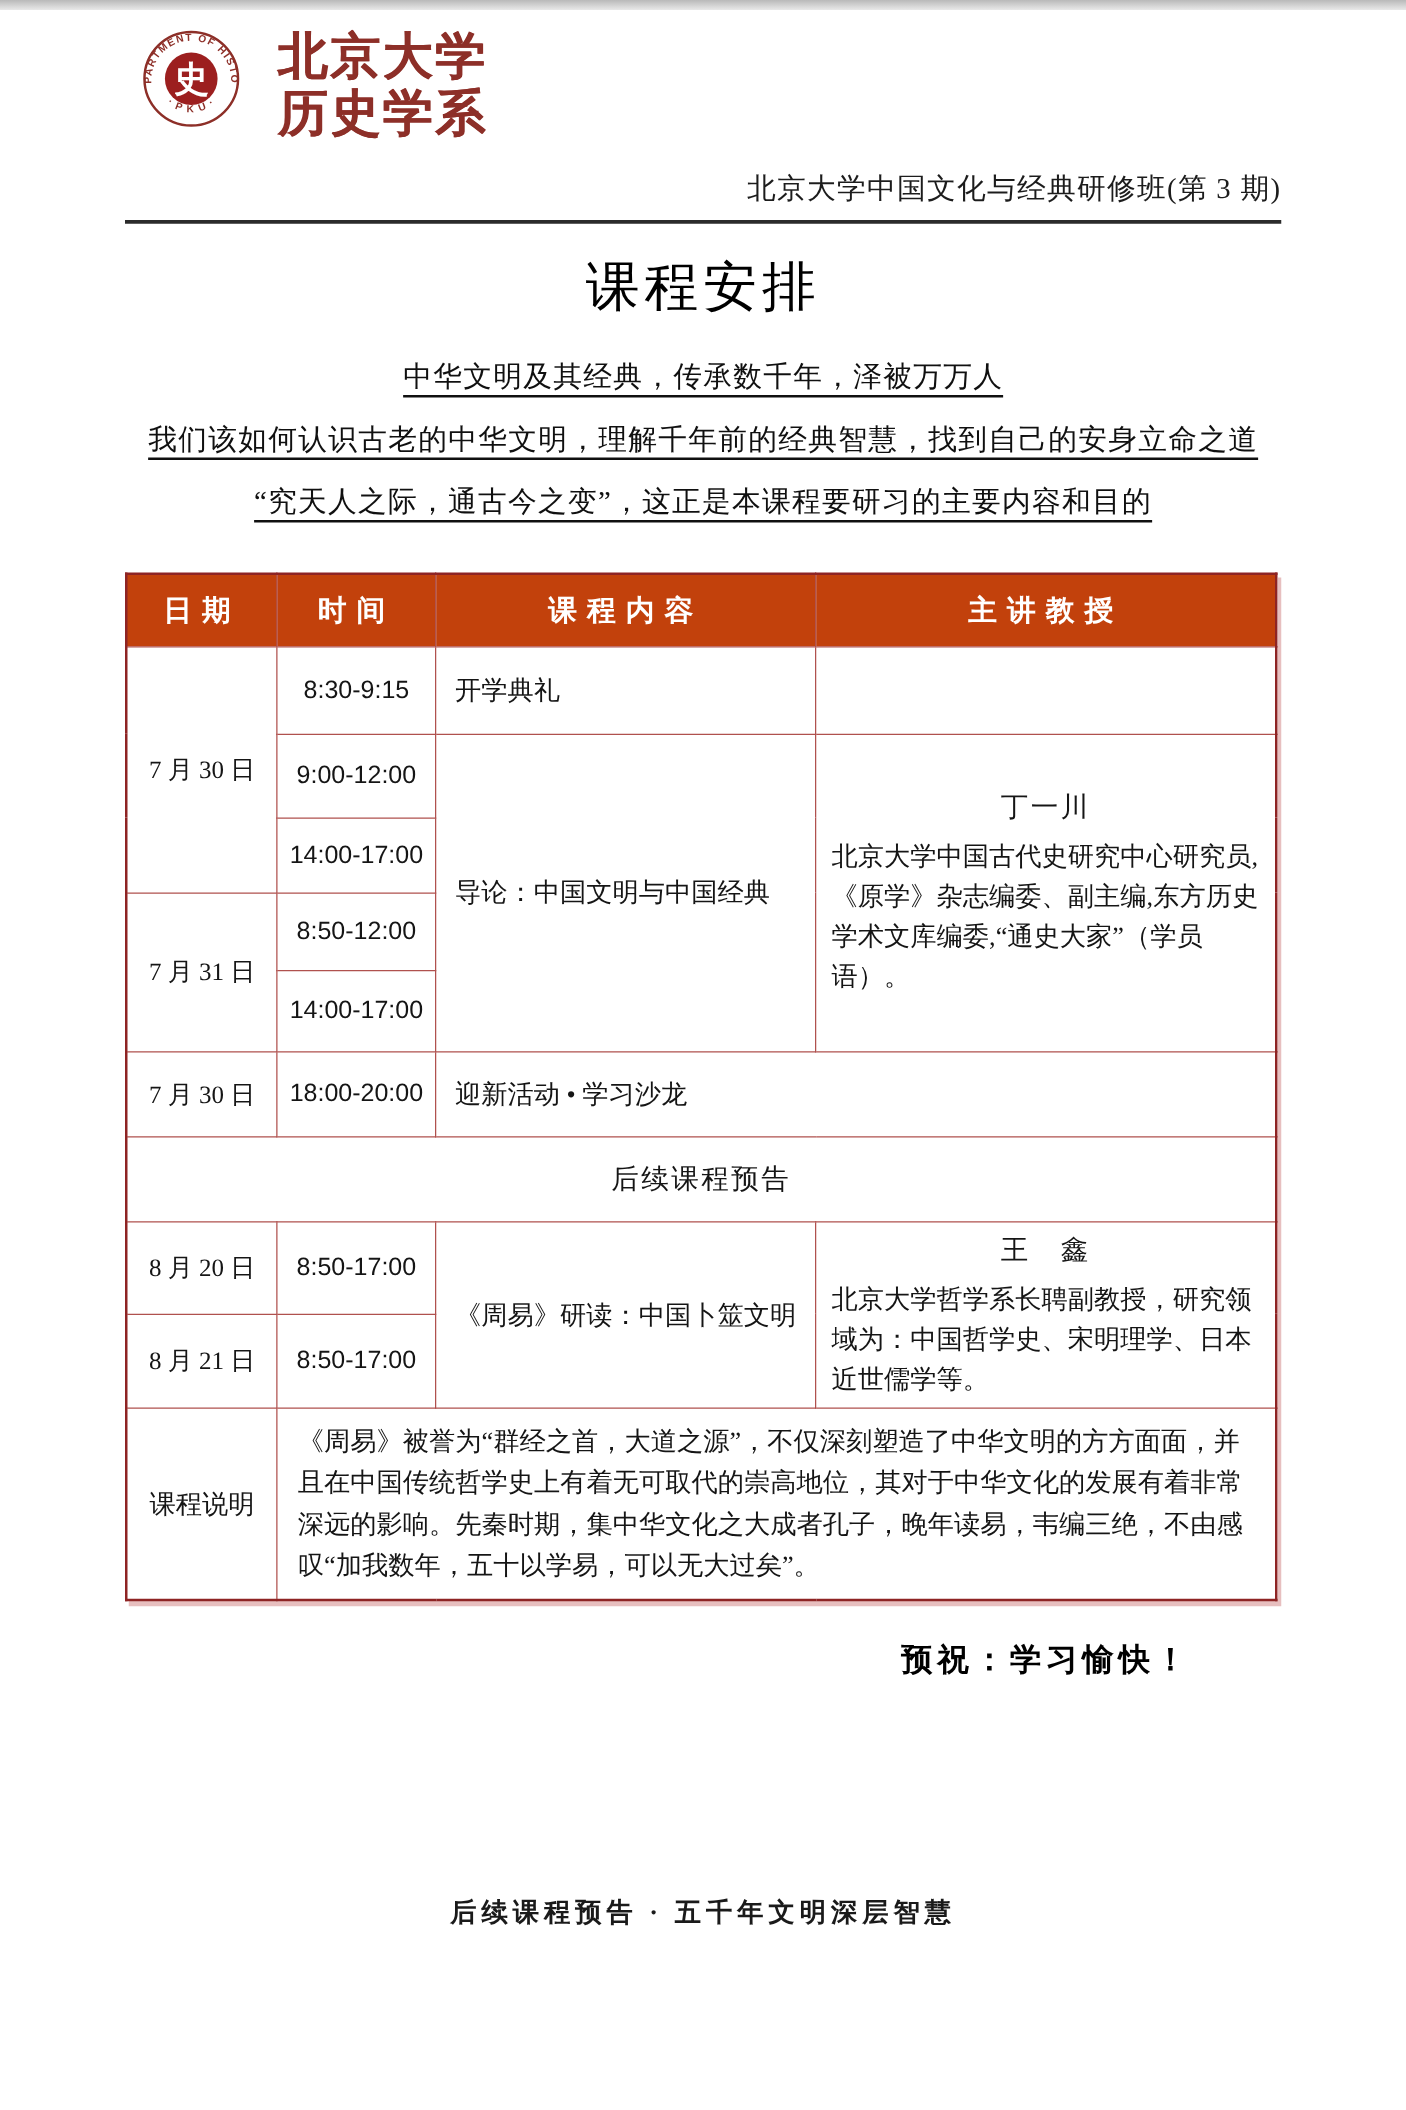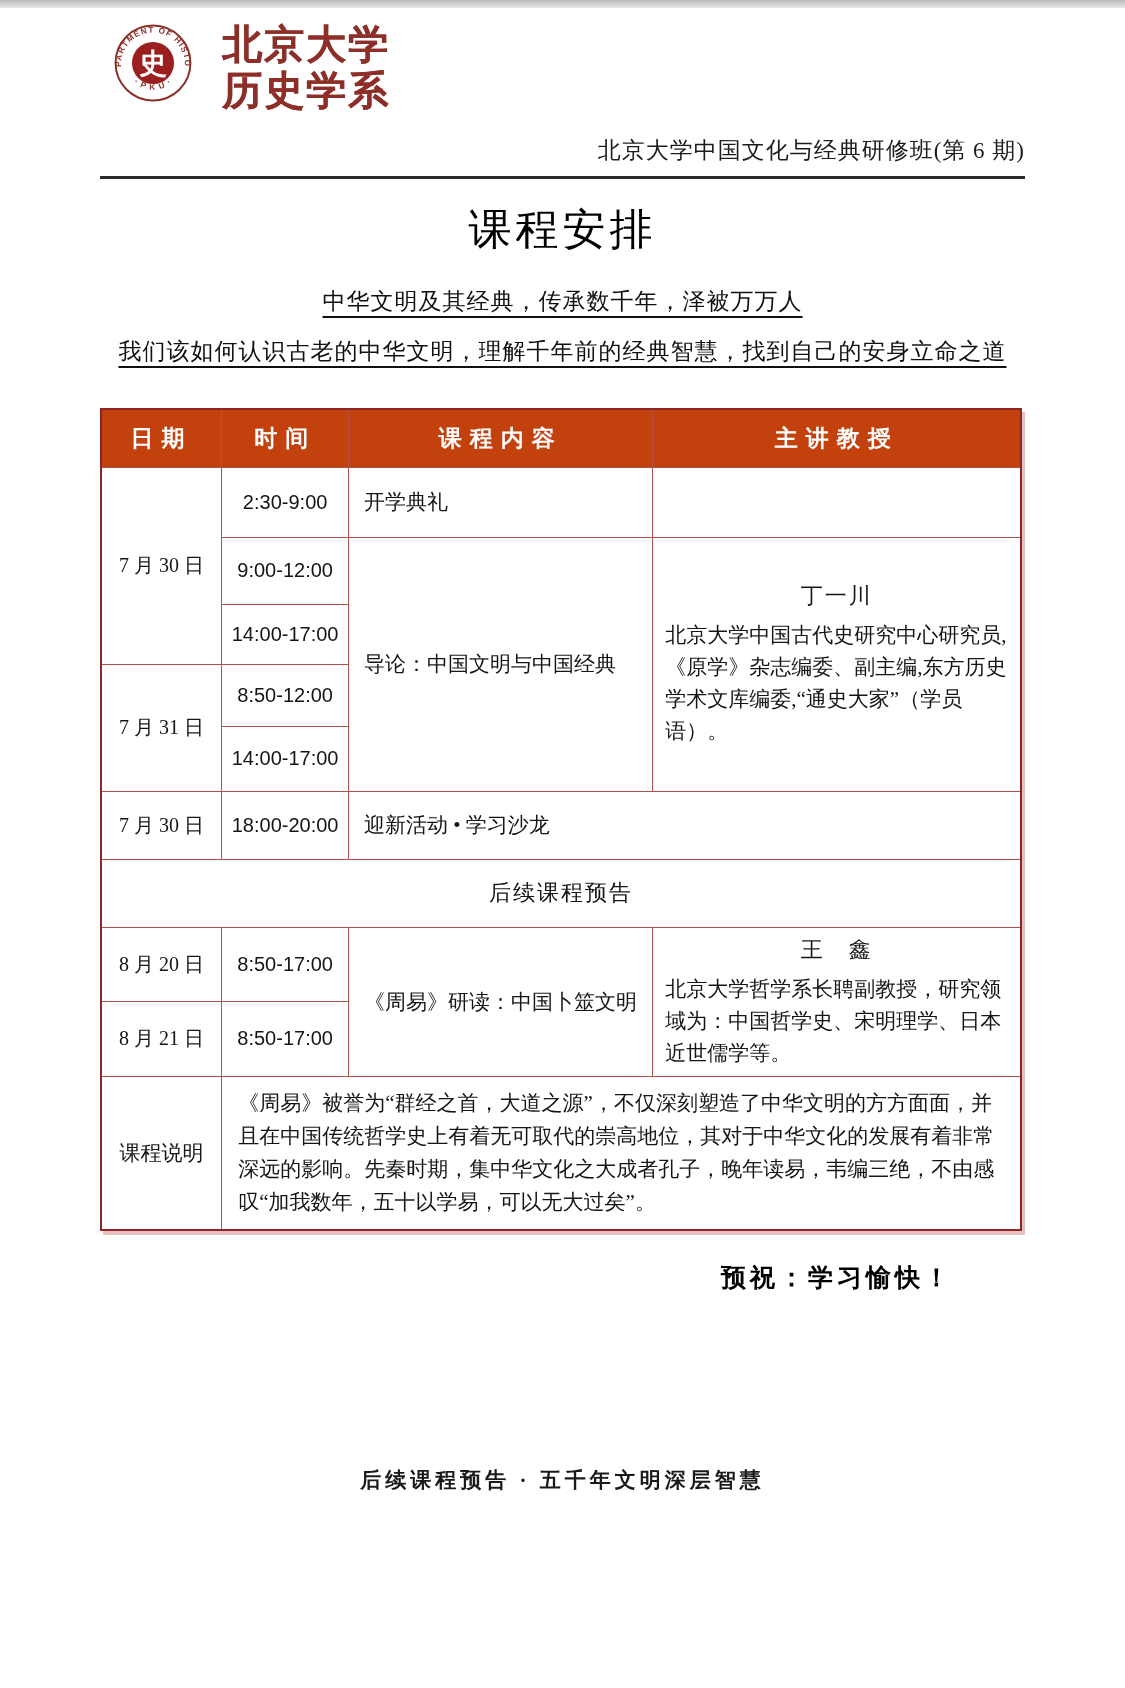--- a/index.html
+++ b/index.html
@@ -145,28 +145,29 @@
       </text>
       <text class="seal-ring-text">
         <textPath href="#sealArcBot" startOffset="50%" text-anchor="middle">· P K U ·</textPath>
       </text>
       <text x="50" y="63" text-anchor="middle" class="seal-glyph">史</text>
     </svg>
     <div class="logo-text">
       <div>北京大学</div>
       <div>历史学系</div>
     </div>
-    <div class="header-right">北京大学中国文化与经典研修班(第 6 期)</div>
+    <div class="header-right">北京大学中国文化与经典研修班(第 3 期)</div>
   </div>
 
   <div class="doc-title">课程安排</div>
 
   <div class="intro">
     <div class="intro-line">中华文明及其经典，传承数千年，泽被万万人</div>
     <div class="intro-line">我们该如何认识古老的中华文明，理解千年前的经典智慧，找到自己的安身立命之道</div>
+    <div class="intro-line">“究天人之际，通古今之变”，这正是本课程要研习的主要内容和目的</div>
   </div>
 
 
   <div class="schedule-wrap">
     <table class="schedule">
       <colgroup>
         <col style="width:121px">
           <col style="width:127px">
           <col style="width:305px">
           <col style="width:369px">
@@ -175,21 +176,21 @@
         <tr>
           <th class="hdr">日期</th>
           <th class="hdr">时间</th>
           <th class="hdr">课程内容</th>
           <th class="hdr">主讲教授</th>
         </tr>
       </thead>
       <tbody>
         <tr class="r1">
           <td class="date-cell" rowspan="3">7 月 30 日</td>
-          <td class="time-cell">2:30-9:00</td>
+          <td class="time-cell">8:30-9:15</td>
           <td class="cell-left">开学典礼</td>
           <td></td>
         </tr>
         <tr class="r2">
           <td class="time-cell">9:00-12:00</td>
           <td class="cell-left" rowspan="4">导论：中国文明与中国经典</td>
           <td class="prof-cell" rowspan="4">
             <div class="prof-name">丁一川</div>
             <div class="prof-desc">北京大学中国古代史研究中心研究员,《原学》杂志编委、副主编,东方历史学术文库编委,“通史大家”（学员语）。</div>
           </td>

